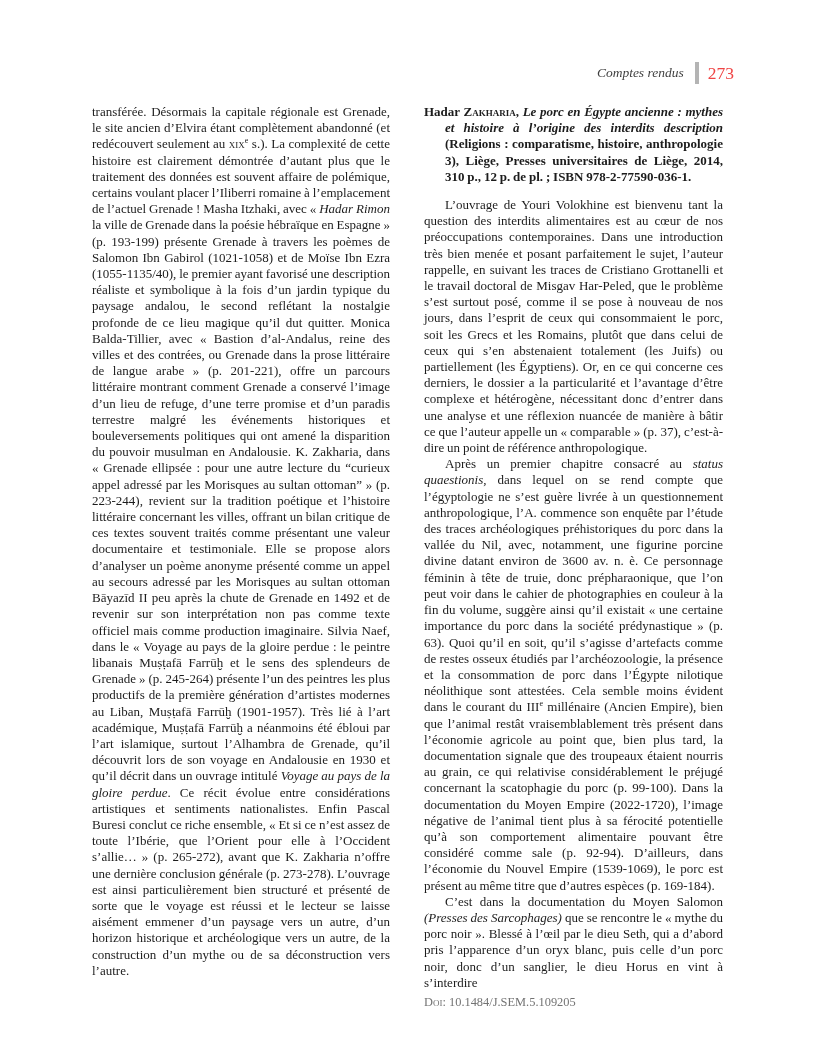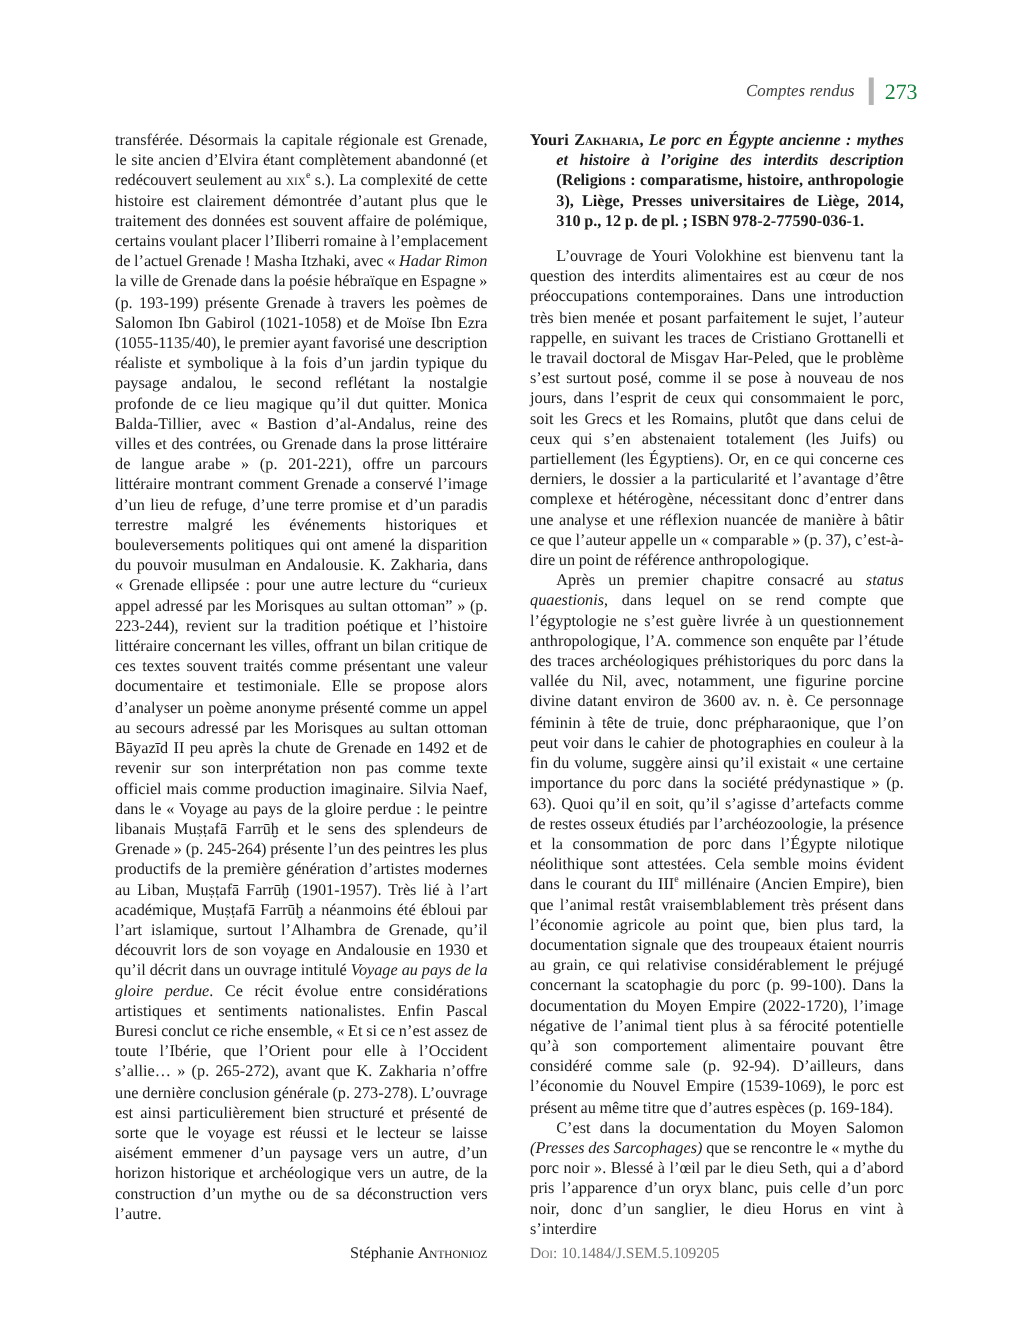--- a/index.html
+++ b/index.html
@@ -32,21 +32,21 @@
     color: #3f3f3f;
   }
   .running-head .bar {
     width: 4px;
     height: 22px;
     background: #b4b4b4;
     margin: 0 9px 0 11px;
   }
   .running-head .pagenum {
     font-size: 17.5px;
-    color: #15803d;
+    color: #ef4444;
   }
   
   .col {
     position: absolute;
     top: 104px;
     width: 298px;
     font-size: 13px;
     line-height: 16.2px;
     text-align: justify;
     word-spacing: -0.4px;
@@ -89,25 +89,24 @@
 <div class="page">
 
   <div class="running-head">
     <span class="section">Comptes rendus</span>
     <span class="bar"></span>
     <span class="pagenum">273</span>
   </div>
 
   <div class="col col-left">
     <p class="para"><span>transférée. Désormais la capitale régionale est Grenade, le site ancien d’Elvira étant complètement abandonné (et redécouvert seulement au </span><span class="run-sc">xix</span><sup class="run-sup">e</sup><span> s.). La complexité de cette histoire est clairement démontrée d’autant plus que le traitement des données est souvent affaire de polémique, certains voulant placer l’Iliberri romaine à l’emplacement de l’actuel Grenade ! Masha Itzhaki, avec «&nbsp;</span><span class="run-i">Hadar Rimon</span><span> la ville de Grenade dans la poésie hébraïque en Espagne&nbsp;» (p. 193-199) présente Grenade à travers les poèmes de Salomon Ibn Gabirol (1021-1058) et de Moïse Ibn Ezra (1055-1135/40), le premier ayant favorisé une description réaliste et symbolique à la fois d’un jardin typique du paysage andalou, le second reflétant la nostalgie profonde de ce lieu magique qu’il dut quitter. Monica Balda-Tillier, avec «&nbsp;Bastion d’al-Andalus, reine des villes et des contrées, ou Grenade dans la prose littéraire de langue arabe&nbsp;» (p.  201-221), offre un parcours littéraire montrant comment Grenade a conservé l’image d’un lieu de refuge, d’une terre promise et d’un paradis terrestre malgré les événements historiques et bouleversements politiques qui ont amené la disparition du pouvoir musulman en Andalousie. K. Zakharia, dans «&nbsp;Grenade ellipsée : pour une autre lecture du “curieux appel adressé par les Morisques au sultan ottoman”&nbsp;» (p. 223-244), revient sur la tradition poétique et l’histoire littéraire concernant les villes, offrant un bilan critique de ces textes souvent traités comme présentant une valeur documentaire et testimoniale. Elle se propose alors d’analyser un poème anonyme présenté comme un appel au secours adressé par les Morisques au sultan ottoman Bāyazīd II peu après la chute de Grenade en 1492 et de revenir sur son interprétation non pas comme texte officiel mais comme production imaginaire. Silvia Naef, dans le «&nbsp;Voyage au pays de la gloire perdue : le peintre libanais Muṣṭafā Farrūḫ et le sens des splendeurs de Grenade&nbsp;» (p. 245-264) présente l’un des peintres les plus productifs de la première génération d’artistes modernes au Liban, Muṣṭafā Farrūḫ (1901-1957). Très lié à l’art académique, Muṣṭafā Farrūḫ a néanmoins été ébloui par l’art islamique, surtout l’Alhambra de Grenade, qu’il découvrit lors de son voyage en Andalousie en 1930 et qu’il décrit dans un ouvrage intitulé </span><span class="run-i">Voyage au pays de la gloire perdue</span><span>. Ce récit évolue entre considérations artistiques et sentiments nationalistes. Enfin Pascal Buresi conclut ce riche ensemble, «&nbsp;Et si ce n’est assez de toute l’Ibérie, que l’Orient pour elle à l’Occident s’allie…&nbsp;» (p. 265-272), avant que K. Zakharia n’offre une dernière conclusion générale (p. 273-278). L’ouvrage est ainsi particulièrement bien structuré et présenté de sorte que le voyage est réussi et le lecteur se laisse aisément emmener d’un paysage vers un autre, d’un horizon historique et archéologique vers un autre, de la construction d’un mythe ou de sa déconstruction vers l’autre.</span></p>
-    <p class="para signature"><span>Stéphanie </span><span class="run-sc">Anthonioz</span></p>
   </div>
 
   <div class="col col-right">
-    <p class="reference-heading"><span>Youri </span><span class="run-sc">Zakharia</span><span>, </span><span class="run-i">Le porc en Égypte ancienne : mythes et histoire à l’origine des interdits description</span><span> (Religions : comparatisme, histoire, anthropologie 3), Liège, Presses universitaires de Liège, 2014, 310 p., 12 p. de pl. ; ISBN 978-2-77590-036-1.</span></p>
+    <p class="reference-heading"><span>Hadar </span><span class="run-sc">Zakharia</span><span>, </span><span class="run-i">Le porc en Égypte ancienne : mythes et histoire à l’origine des interdits description</span><span> (Religions : comparatisme, histoire, anthropologie 3), Liège, Presses universitaires de Liège, 2014, 310 p., 12 p. de pl. ; ISBN 978-2-77590-036-1.</span></p>
     <p class="para indent gap-top"><span>L’ouvrage de Youri Volokhine est bienvenu tant la question des interdits alimentaires est au cœur de nos préoccupations contemporaines. Dans une introduction très bien menée et posant parfaitement le sujet, l’auteur rappelle, en suivant les traces de Cristiano Grottanelli et le travail doctoral de Misgav Har-Peled, que le problème s’est surtout posé, comme il se pose à nouveau de nos jours, dans l’esprit de ceux qui consommaient le porc, soit les Grecs et les Romains, plutôt que dans celui de ceux qui s’en abstenaient totalement (les Juifs) ou partiellement (les Égyptiens). Or, en ce qui concerne ces derniers, le dossier a la particularité et l’avantage d’être complexe et hétérogène, nécessitant donc d’entrer dans une analyse et une réflexion nuancée de manière à bâtir ce que l’auteur appelle un «&nbsp;comparable&nbsp;» (p. 37), c’est-à-dire un point de référence anthropologique.</span></p>
     <p class="para indent"><span>Après un premier chapitre consacré au </span><span class="run-i">status quaestionis</span><span>, dans lequel on se rend compte que l’égyptologie ne s’est guère livrée à un questionnement anthropologique, l’A. commence son enquête par l’étude des traces archéologiques préhistoriques du porc dans la vallée du Nil, avec, notamment, une figurine porcine divine datant environ de 3600 av. n. è. Ce personnage féminin à tête de truie, donc prépharaonique, que l’on peut voir dans le cahier de photographies en couleur à la fin du volume, suggère ainsi qu’il existait «&nbsp;une certaine importance du porc dans la société prédynastique&nbsp;» (p. 63). Quoi qu’il en soit, qu’il s’agisse d’artefacts comme de restes osseux étudiés par l’archéozoologie, la présence et la consommation de porc dans l’Égypte nilotique néolithique sont attestées. Cela semble moins évident dans le courant du III</span><sup class="run-sup">e</sup><span>&nbsp;millénaire (Ancien Empire), bien que l’animal restât vraisemblablement très présent dans l’économie agricole au point que, bien plus tard, la documentation signale que des troupeaux étaient nourris au grain, ce qui relativise considérablement le préjugé concernant la scatophagie du porc (p. 99-100). Dans la documentation du Moyen Empire (2022-1720), l’image négative de l’animal tient plus à sa férocité potentielle qu’à son comportement alimentaire pouvant être considéré comme sale (p. 92-94). D’ailleurs, dans l’économie du Nouvel Empire (1539-1069), le porc est présent au même titre que d’autres espèces (p. 169-184).</span></p>
     <p class="para indent"><span>C’est dans la documentation du Moyen Salomon </span><span class="run-i">(Presses des Sarcophages)</span><span> que se rencontre le «&nbsp;mythe du porc noir&nbsp;». Blessé à l’œil par le dieu Seth, qui a d’abord pris l’apparence d’un oryx blanc, puis celle d’un porc noir, donc d’un sanglier, le dieu Horus en vint à s’interdire</span></p>
   </div>
 
   <div class="doi-line"><span class="run-sc">Doi:</span><span> 10.1484/J.SEM.5.109205</span></div>
 
 </div>
 
 </body></html>

